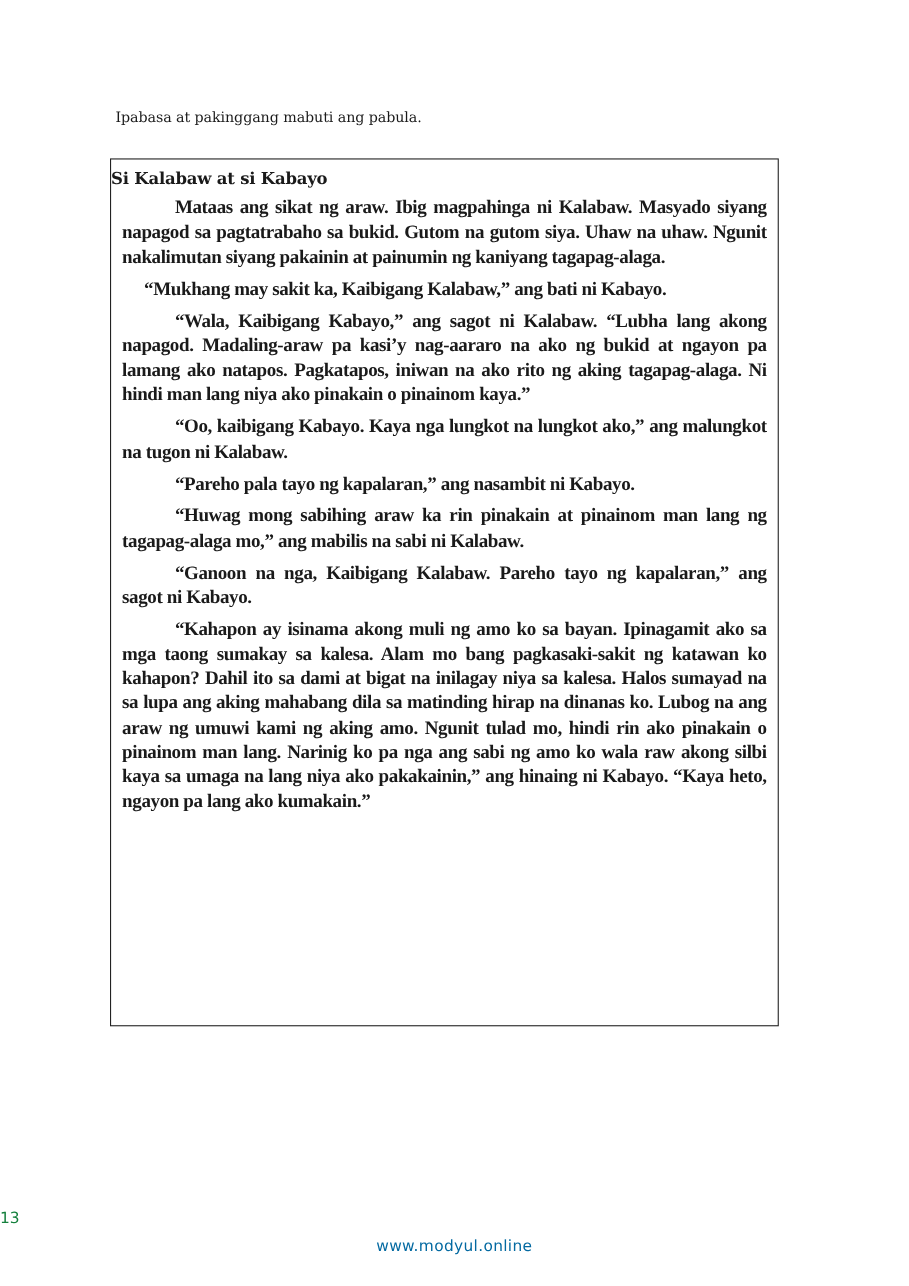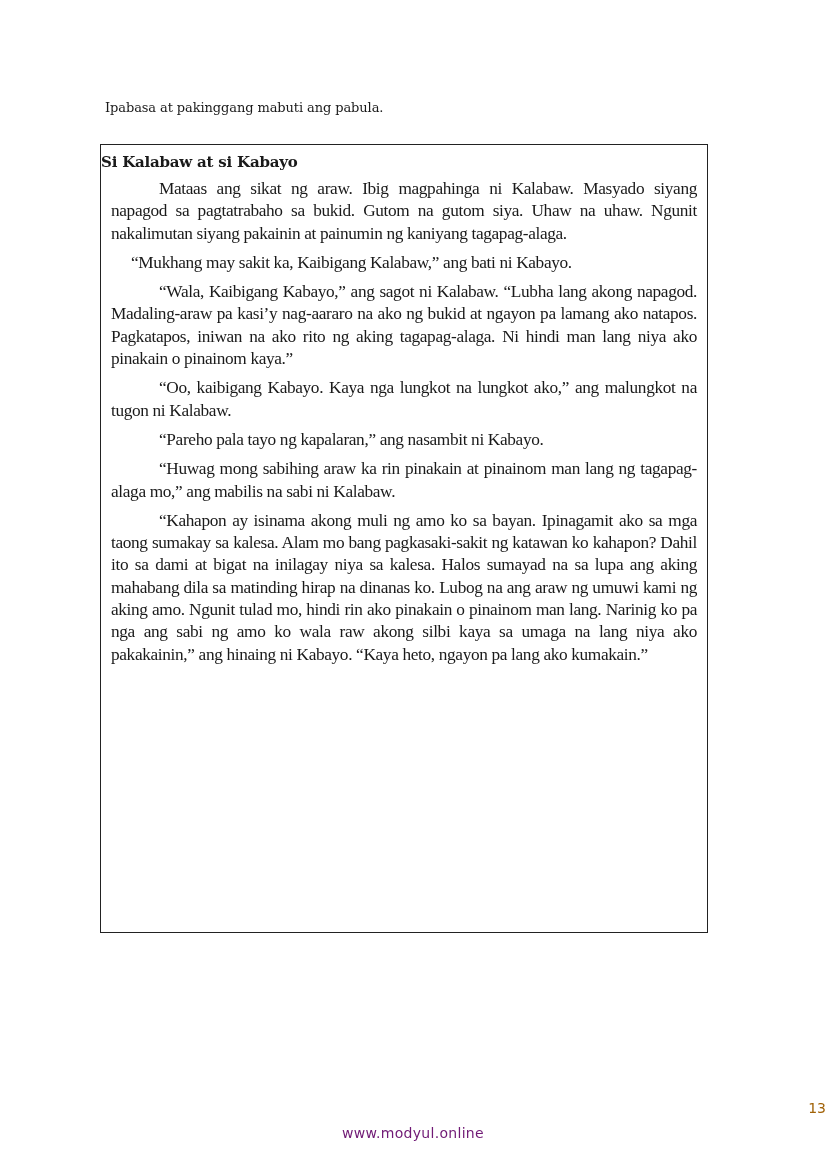--- a/index.html
+++ b/index.html
@@ -3,42 +3,43 @@
 <meta charset="utf-8">
 <style>
   html, body { margin: 0; padding: 0; background: #ffffff; }
   body { width: 826px; height: 1169px; position: relative; overflow: hidden;
          font-family: "DejaVu Serif", "Liberation Serif", serif; color: #1a1a1a; }
   .instruction { position: absolute; left: 105px; top: 100px; font-size: 13px; letter-spacing: -0.1px; }
   .story-box { position: absolute; left: 100px; top: 144px; width: 606px; height: 787px;
                border: 1.5px solid #222; box-sizing: content-box; }
   .story-title { text-align: left; font-weight: bold; font-size: 15px; margin-top: 8px; letter-spacing: -0.2px;
                  font-family: "DejaVu Serif", serif; }
-  .story-body { padding: 0 10px 0 10px; }
+  .story-body { padding: 0 10px 0 10px; font-weight: bold; }
   .para { font-size: 15.5px; line-height: 22.3px; text-align: justify; margin: 7px 0 0 0; letter-spacing: -0.35px;
           font-family: "Liberation Serif", serif; font-size: 17.3px; }
   .para.indent { text-indent: 48px; }
   .para.indent-small { text-indent: 20px; }
-  .page-number { position: absolute; left: 0; width: 826px; top: 1100px; text-align: right;
-                 font-family: "DejaVu Sans", sans-serif; font-size: 14px; color: #a16207; }
+  .page-number { position: absolute; left: 0; width: 826px; top: 1100px; text-align: left;
+                 font-family: "DejaVu Sans", sans-serif; font-size: 14px; color: #15803d; }
   .watermark { position: absolute; left: 0; width: 826px; top: 1125px; text-align: center;
-               font-family: "DejaVu Sans", sans-serif; font-size: 14px; color: #701a75; letter-spacing: 0.3px; }
+               font-family: "DejaVu Sans", sans-serif; font-size: 14px; color: #0369a1; letter-spacing: 0.3px; }
 </style>
 </head>
 <body>
 
 <div class="instruction">Ipabasa at pakinggang mabuti ang pabula.</div>
 
 <div class="story-box">
   <div class="story-title">Si Kalabaw at si Kabayo</div>
   <div class="story-body">
     <p class="para indent">Mataas ang sikat ng araw. Ibig magpahinga ni Kalabaw. Masyado siyang napagod sa pagtatrabaho sa bukid. Gutom na gutom siya. Uhaw na uhaw. Ngunit nakalimutan siyang pakainin at painumin ng kaniyang tagapag-alaga.</p>
     <p class="para indent-small">“Mukhang may sakit ka, Kaibigang Kalabaw,” ang bati ni Kabayo.</p>
     <p class="para indent">“Wala, Kaibigang Kabayo,” ang sagot ni Kalabaw. “Lubha lang akong napagod. Madaling-araw pa kasi’y nag-aararo na ako ng bukid at ngayon pa lamang ako natapos. Pagkatapos, iniwan na ako rito ng aking tagapag-alaga. Ni hindi man lang niya ako pinakain o pinainom kaya.”</p>
     <p class="para indent">“Oo, kaibigang Kabayo. Kaya nga lungkot na lungkot ako,” ang malungkot na tugon ni Kalabaw.</p>
     <p class="para indent">“Pareho pala tayo ng kapalaran,” ang nasambit ni Kabayo.</p>
     <p class="para indent">“Huwag mong sabihing araw ka rin pinakain at pinainom man lang ng tagapag-alaga mo,” ang mabilis na sabi ni Kalabaw.</p>
+    <p class="para indent">“Ganoon na nga, Kaibigang Kalabaw. Pareho tayo ng kapalaran,” ang sagot ni Kabayo.</p>
     <p class="para indent">“Kahapon ay isinama akong muli ng amo ko sa bayan. Ipinagamit ako sa mga taong sumakay sa kalesa. Alam mo bang pagkasaki-sakit ng katawan ko kahapon? Dahil ito sa dami at bigat na inilagay niya sa kalesa. Halos sumayad na sa lupa ang aking mahabang dila sa matinding hirap na dinanas ko. Lubog na ang araw ng umuwi kami ng aking amo. Ngunit tulad mo, hindi rin ako pinakain o pinainom man lang. Narinig ko pa nga ang sabi ng amo ko wala raw akong silbi kaya sa umaga na lang niya ako pakakainin,” ang hinaing ni Kabayo. “Kaya heto, ngayon pa lang ako kumakain.”</p>
   </div>
 </div>
 
 <div class="page-number">13</div>
 <div class="watermark">www.modyul.online</div>
 
 </body></html>

